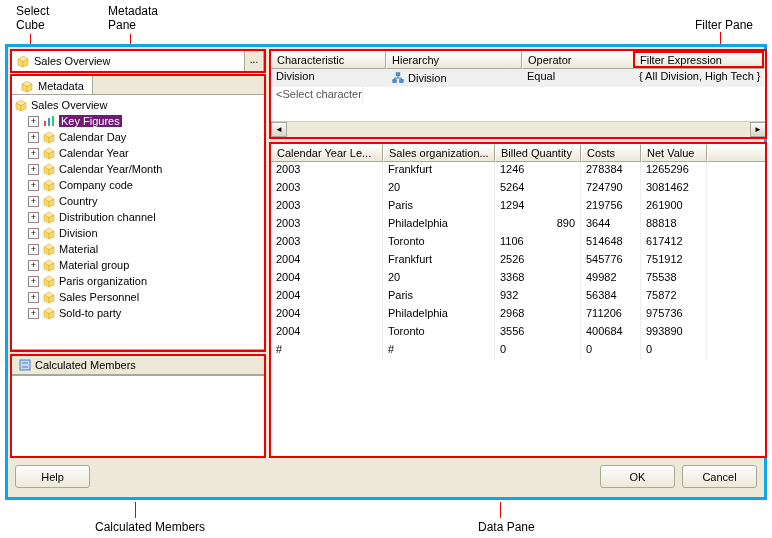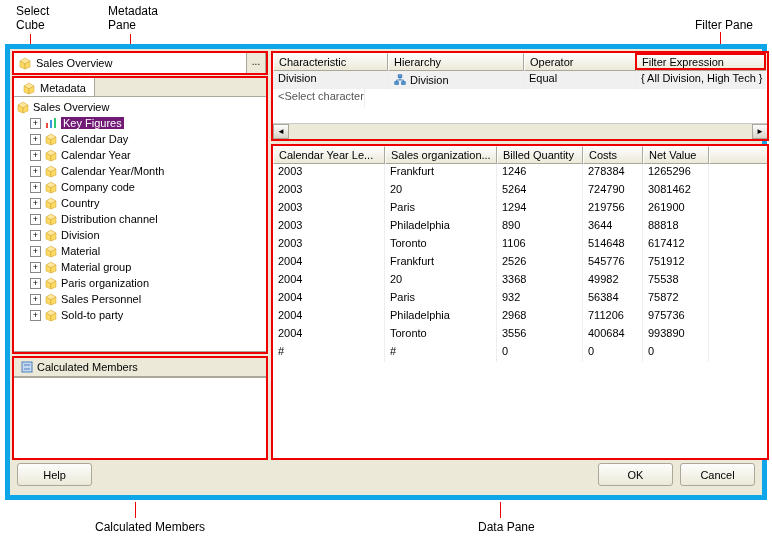--- a/index.html
+++ b/index.html
@@ -1,21 +1,21 @@
 <!DOCTYPE html>
 <html><head>
   <meta charset="utf-8">
   <style>
     * { box-sizing: border-box; margin: 0; padding: 0; }
     body { font-family: Tahoma, Arial, sans-serif; font-size: 11px; background: #fff; width: 772px; height: 538px; position: relative; overflow: hidden; }
     
     .label { position: absolute; font-size: 12px; color: #000; }
     .label-line { position: absolute; background: #e00; }
     
-    .app { position: absolute; left: 5px; top: 44px; width: 762px; height: 456px; background: #ece9d8; border: 5px solid #0ea5e9; }
+    .app { position: absolute; left: 5px; top: 44px; width: 762px; height: 456px; background: #ece9d8; border: 3px solid #0ea5e9; }
     
     .highlight-box { position: absolute; border: 2px solid #e00; pointer-events: none; z-index: 100; }
     
     .cube-select { position: absolute; left: 3px; top: 3px; width: 254px; height: 22px; background: #fff; border: 1px solid #aca899; display: flex; align-items: center; padding: 0 4px; }
     .cube-icon { width: 14px; height: 14px; margin-right: 4px; }
     .cube-browse { position: absolute; left: 236px; top: 3px; width: 20px; height: 22px; background: #ece9d8; border: 1px solid #aca899; text-align: center; line-height: 18px; font-size: 10px; }
     
     .tab { position: absolute; left: 3px; top: 28px; height: 20px; background: #fff; border: 1px solid #aca899; border-bottom: none; padding: 3px 8px; display: flex; align-items: center; }
     .tab .cube-icon { margin-right: 4px; }
     
@@ -297,21 +297,21 @@
         <div class="grid-row">
           <div class="grid-cell" style="width: 112px;">2003</div>
           <div class="grid-cell" style="width: 112px;">Paris</div>
           <div class="grid-cell" style="width: 86px;">1294</div>
           <div class="grid-cell" style="width: 60px;">219756</div>
           <div class="grid-cell" style="width: 66px;">261900</div>
         </div>
         <div class="grid-row">
           <div class="grid-cell" style="width: 112px;">2003</div>
           <div class="grid-cell" style="width: 112px;">Philadelphia</div>
-          <div class="grid-cell" style="width: 86px;">890</div>
+          <div class="grid-cell" style="width: 86px; text-align: right;">890</div>
           <div class="grid-cell" style="width: 60px;">3644</div>
           <div class="grid-cell" style="width: 66px;">88818</div>
         </div>
         <div class="grid-row">
           <div class="grid-cell" style="width: 112px;">2003</div>
           <div class="grid-cell" style="width: 112px;">Toronto</div>
           <div class="grid-cell" style="width: 86px;">1106</div>
           <div class="grid-cell" style="width: 60px;">514648</div>
           <div class="grid-cell" style="width: 66px;">617412</div>
         </div>

